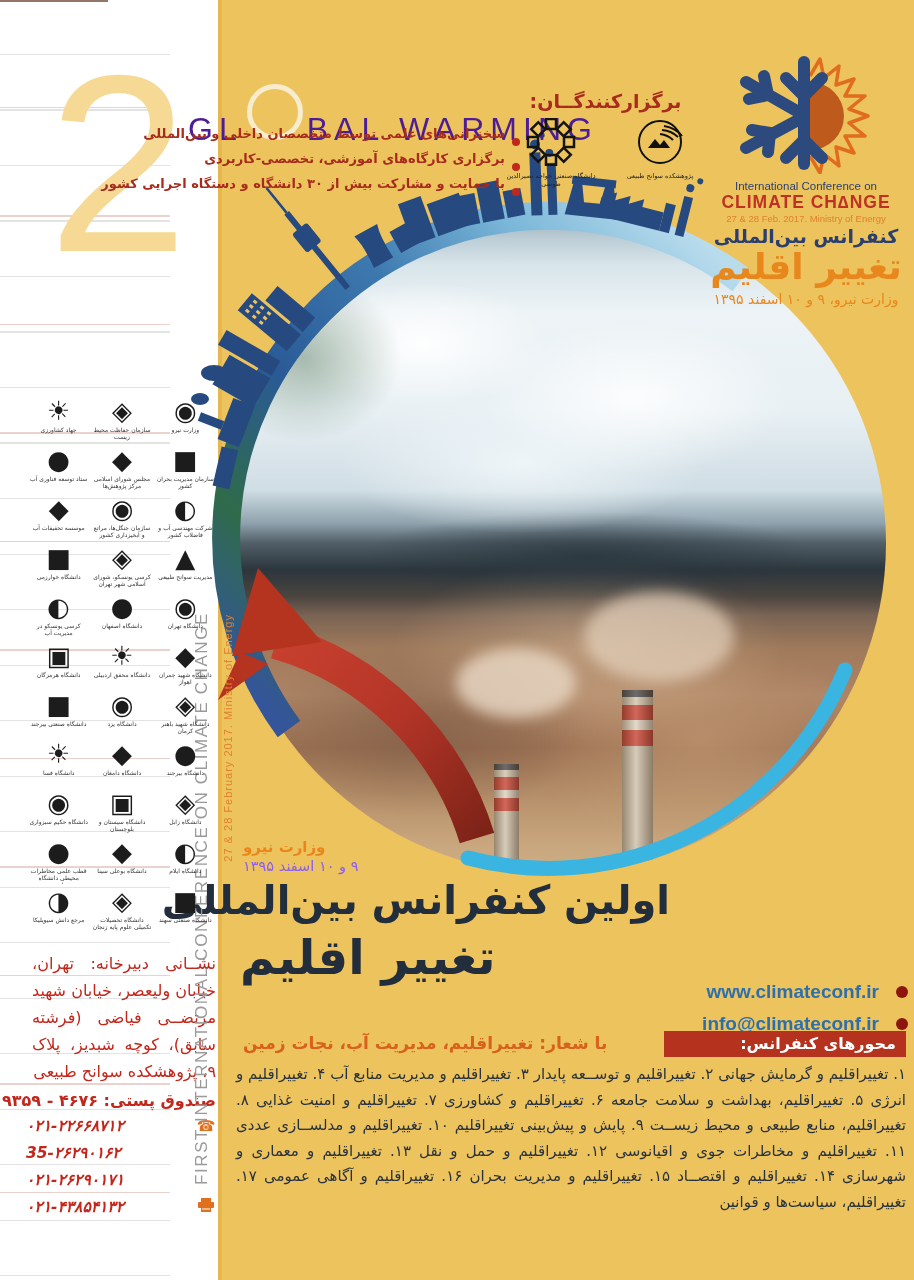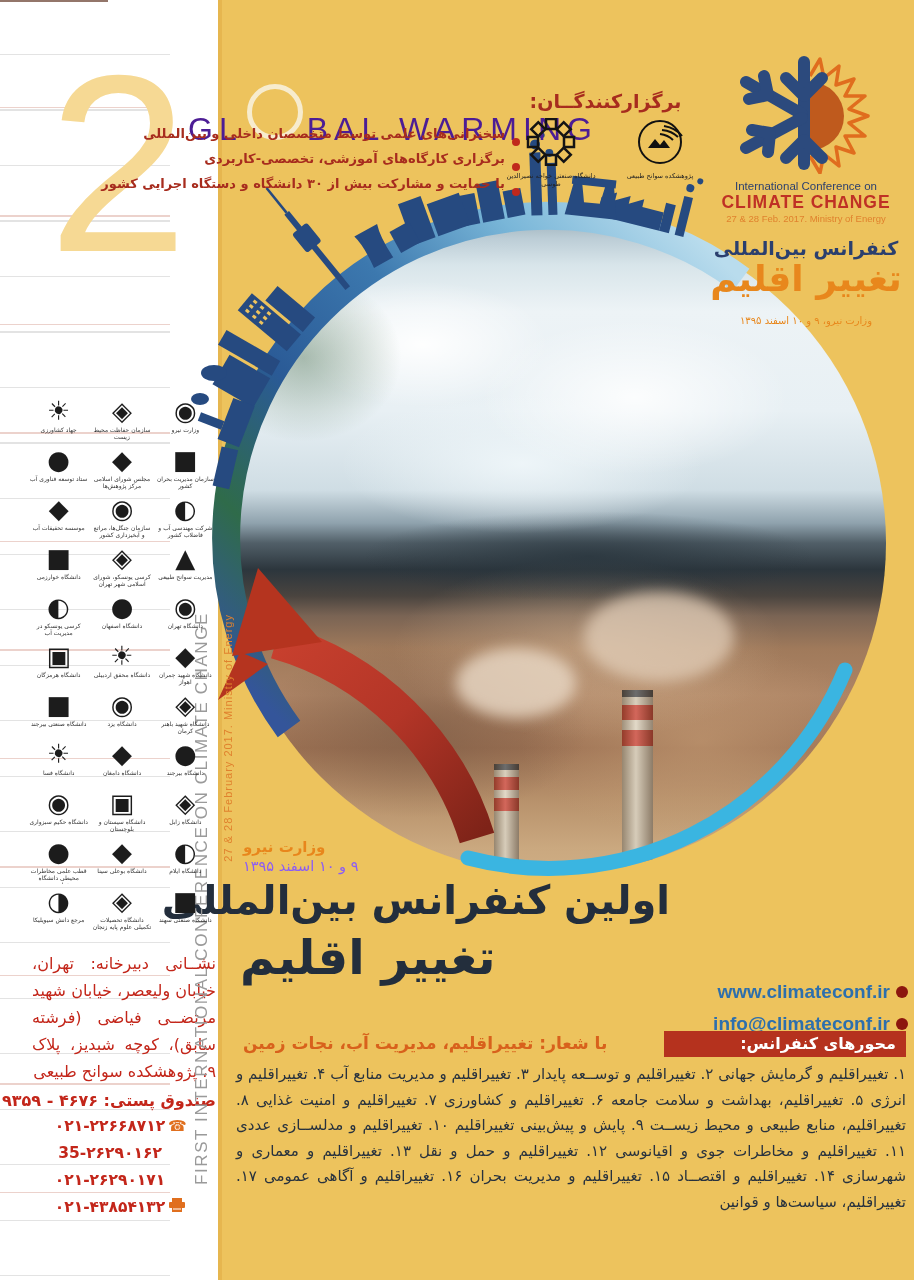--- a/index.html
+++ b/index.html
@@ -31,23 +31,23 @@
   .organizers{left:503px;top:90px;width:205px;text-align:center;z-index:6;}
   .organizers .olabel{color:#a72c1e;font-weight:bold;font-size:19px;direction:rtl;}
   .orgrow{display:flex;justify-content:space-between;margin-top:6px;}
   .orgitem{width:96px;text-align:center;}
   .orgitem .cap{font-size:6.5px;color:#222;margin-top:2px;direction:rtl;line-height:8px;}
   
   .conf{left:700px;top:52px;width:212px;text-align:center;z-index:6;}
   .conf .l1{color:#2b3f6e;font-size:11.5px;margin-top:2px;font-family:"Liberation Sans",sans-serif;}
   .conf .l2{color:#bf3125;font-size:17.5px;font-weight:bold;letter-spacing:1px;font-family:"Liberation Sans",sans-serif;}
   .conf .l3{color:#e0822e;font-size:9.5px;font-family:"Liberation Sans",sans-serif;}
-  .conf .l4{color:#2b3f6e;font-size:19px;font-weight:bold;direction:rtl;margin-top:13px;}
+  .conf .l4{color:#2b3f6e;font-size:19px;font-weight:bold;direction:rtl;margin-top:1px;}
   .conf .l5{color:#e8871c;font-size:36px;font-weight:bold;direction:rtl;line-height:40px;}
-  .conf .l6{color:#e8871c;font-size:10px;direction:rtl;margin-top:16px;}
+  .conf .l6{color:#e8871c;font-size:14px;direction:rtl;margin-top:4px;}
   
   .globe{left:224px;top:212px;width:662px;height:662px;border-radius:50%;overflow:hidden;z-index:2;
     background:
       radial-gradient(140px 120px at 12% 22%, rgba(56,96,58,.38), rgba(56,96,58,0) 70%),
       radial-gradient(180px 90px at 30% 20%, rgba(255,255,255,.95), rgba(255,255,255,0) 70%),
       radial-gradient(220px 110px at 62% 28%, rgba(255,255,255,.85), rgba(255,255,255,0) 70%),
       radial-gradient(260px 100px at 45% 38%, rgba(240,247,250,.9), rgba(240,247,250,0) 70%),
       radial-gradient(300px 60px at 55% 52%, rgba(40,52,60,.75), rgba(40,52,60,0) 75%),
       radial-gradient(260px 120px at 55% 66%, rgba(214,184,152,.5), rgba(214,184,152,0) 75%),
       radial-gradient(220px 120px at 30% 78%, rgba(116,86,66,.55), rgba(116,86,66,0) 75%),
@@ -72,33 +72,33 @@
   
   .ministry{left:243px;top:838px;font-size:15px;font-weight:bold;color:#e8861c;direction:rtl;z-index:6;}
   .datefa{left:243px;top:858px;font-size:14.5px;color:#8b5cf6;direction:rtl;z-index:6;}
   .title{left:240px;top:874px;direction:rtl;text-align:left;color:#232e3c;z-index:6;width:430px;}
   .title .t1{font-size:40px;font-weight:bold;line-height:52px;white-space:nowrap;}
   .title .t2{font-size:48px;font-weight:bold;line-height:62px;white-space:nowrap;}
   .slogan{left:243px;top:1033px;font-size:17px;font-weight:bold;color:#d8611c;direction:rtl;
           text-align:right;z-index:6;white-space:nowrap;}
   
   .links{left:620px;top:976px;width:288px;z-index:6;}
-  .links .row{display:flex;justify-content:flex-end;align-items:center;gap:6px;height:32px;}
+  .links .row{display:flex;justify-content:flex-end;align-items:center;gap:17px;height:32px;}
   .links .txt{color:#2d6fad;font-weight:bold;font-size:19px;font-family:"Liberation Sans",sans-serif;}
   .links .dot{width:12px;height:12px;border-radius:50%;background:#8c160e;}
   .topics-label{right:8px;top:1031px;background:#b5321e;color:#ffffff;font-weight:bold;
      font-size:16px;padding:3px 10px 4px;direction:rtl;width:222px;text-align:right;z-index:6;}
   .topics{left:236px;top:1062px;width:670px;direction:rtl;text-align:justify;color:#28323e;
      font-size:15px;line-height:25.5px;z-index:6;}
   
   .address{left:32px;top:950px;width:184px;direction:rtl;text-align:justify;color:#c3261a;
      font-size:16px;line-height:27px;z-index:6;}
   .postal{margin-top:2px;font-weight:bold;white-space:nowrap;}
   .phones{left:26px;top:1112px;width:192px;z-index:6;}
-  .phones .prow{display:flex;justify-content:center;align-items:center;height:27px;direction:ltr;}
+  .phones .prow{display:flex;justify-content:space-between;align-items:center;height:27px;direction:ltr;font-style:italic;}
   .phones .num{color:#c3261a;font-size:15.5px;font-weight:bold;letter-spacing:.5px;}
   .phones .ico{width:24px;text-align:center;color:#e06f1e;font-size:15px;}
   
   .vtitle{left:192px;top:612px;writing-mode:vertical-rl;transform:rotate(180deg);
      color:#9a9a9a;font-size:17px;letter-spacing:1.6px;font-family:"Liberation Sans",sans-serif;z-index:6;}
   .vsub{left:222px;top:614px;writing-mode:vertical-rl;transform:rotate(180deg);
      color:#e0822e;font-size:11px;letter-spacing:1px;font-family:"Liberation Sans",sans-serif;z-index:6;}
   
   .logos{left:29px;top:396px;width:186px;display:grid;grid-template-columns:repeat(3,1fr);
      direction:rtl;column-gap:4px;row-gap:2px;z-index:6;}

